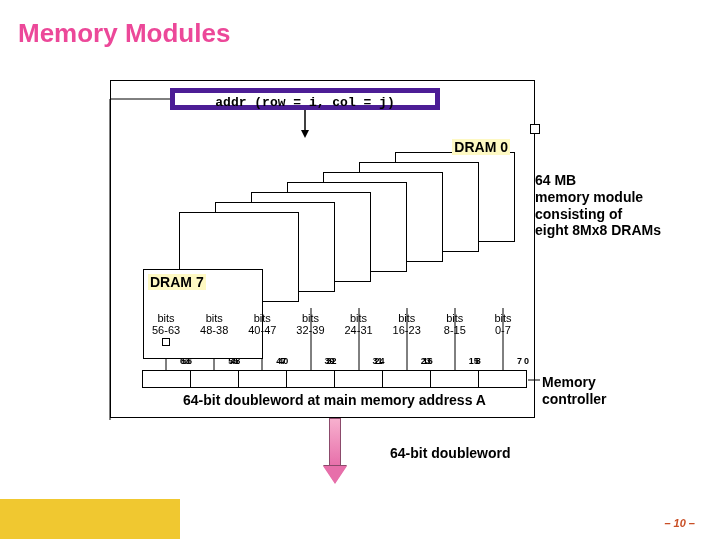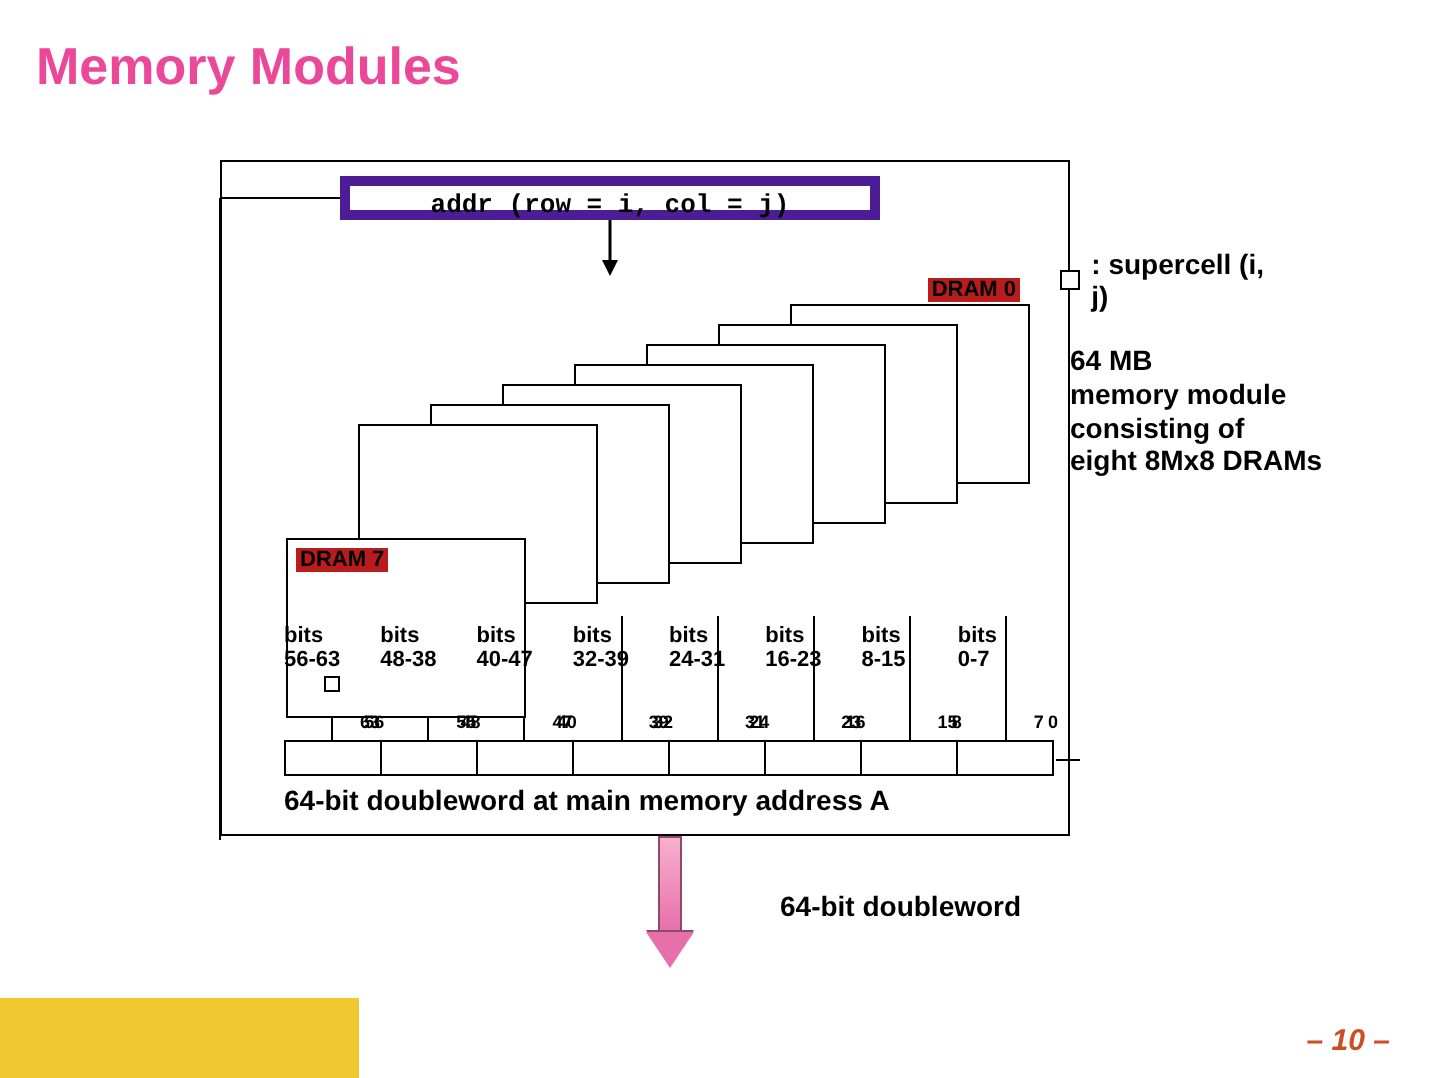--- a/index.html
+++ b/index.html
@@ -75,23 +75,23 @@
     position: absolute;
     bottom: 12px;
     left: 18px;
     width: 8px;
     height: 8px;
     border: 1px solid #000;
     background: #fff;
   }
   .dram-label {
     position: absolute;
-    font-size: 11px;
-    font-weight: bold;
-    background: #b91c1c;
+    font-size: 14px;
+    font-weight: bold;
+    background: #fef9c3;
     padding: 0 2px;
   }
   .module-desc {
     position: absolute;
     top: 92px;
     left: 455px;
     font-size: 14px;
     font-weight: bold;
     line-height: 1.2;
     width: 170px;
@@ -100,21 +100,22 @@
     position: absolute;
     top: 232px;
     left: 62px;
     width: 385px;
     height: 30px;
     display: flex;
   }
   .bits-col {
     flex: 1;
     font-size: 11px;
-    font-weight: bold;
+    font-weight: normal;
+    text-align: center;
     line-height: 1.1;
   }
   .reg-row {
     position: absolute;
     top: 290px;
     left: 62px;
     width: 385px;
     height: 18px;
     display: flex;
     border: 1px solid #000;
@@ -142,21 +143,21 @@
   }
   .reg-nums .l { position: absolute; left: -2px; }
   .reg-nums .r { position: absolute; right: -2px; }
   .reg-caption {
     position: absolute;
     top: 312px;
     left: 62px;
     width: 385px;
     font-size: 14px;
     font-weight: bold;
-    text-align: left;
+    text-align: center;
   }
   .mem-ctrl {
     position: absolute;
     top: 294px;
     left: 462px;
     font-size: 14px;
     font-weight: bold;
     line-height: 1.2;
   }
   .outer-box {
@@ -203,21 +204,21 @@
     bottom: 0;
     left: 0;
     width: 100%;
     height: 40px;
     background: linear-gradient(to right, #f0c830 0%, #f0c830 25%, #fff 25%, #fff 100%);
   }
   .page-num {
     position: absolute;
     bottom: 10px;
     right: 24px;
-    font-size: 15px;
+    font-size: 11px;
     font-weight: bold;
     font-style: italic;
     color: #c94f26;
   }
   svg.busline {
     position: absolute;
     top: 0;
     left: 0;
     width: 560px;
     height: 400px;
@@ -252,21 +253,20 @@
     <line x1="448" y1="300" x2="460" y2="300" stroke="#000" stroke-width="1"></line>
 
     <line x1="30" y1="19" x2="90" y2="19" stroke="#000" stroke-width="1"></line>
     <line x1="30" y1="19" x2="30" y2="340" stroke="#000" stroke-width="1"></line>
   </svg>
 
   <div class="addr-box">addr (row = i, col = j)</div>
 
   <div class="supercell-key">
     <span class="sq"></span>
-    <span>: supercell (i, j)</span>
   </div>
 
   <div class="dram-stack">
 
     <div class="dram" style="top:0; left:260px;">
       <div class="sc"></div>
       <span class="dram-label" style="top:-14px; right:4px;">DRAM 0</span>
     </div>
     <div class="dram" style="top:10px; left:224px;">
         <div class="sc"></div>
@@ -351,20 +351,23 @@
     <div class="reg-cell"></div>
     <div class="reg-cell"></div>
     <div class="reg-cell"></div>
     <div class="reg-cell"></div>
     <div class="reg-cell"></div>
     <div class="reg-cell"></div>
   </div>
 
   <div class="reg-caption">64-bit doubleword at main memory address A</div>
 
+  <div class="mem-ctrl">
+    <span>Memory controller</span>
+  </div>
 
   <div class="arrow-down">
     <div class="arrow-shaft"></div>
     <div class="arrow-head"></div>
   </div>
 
   <div class="dword-label">64-bit doubleword</div>
 
 </div>
 

